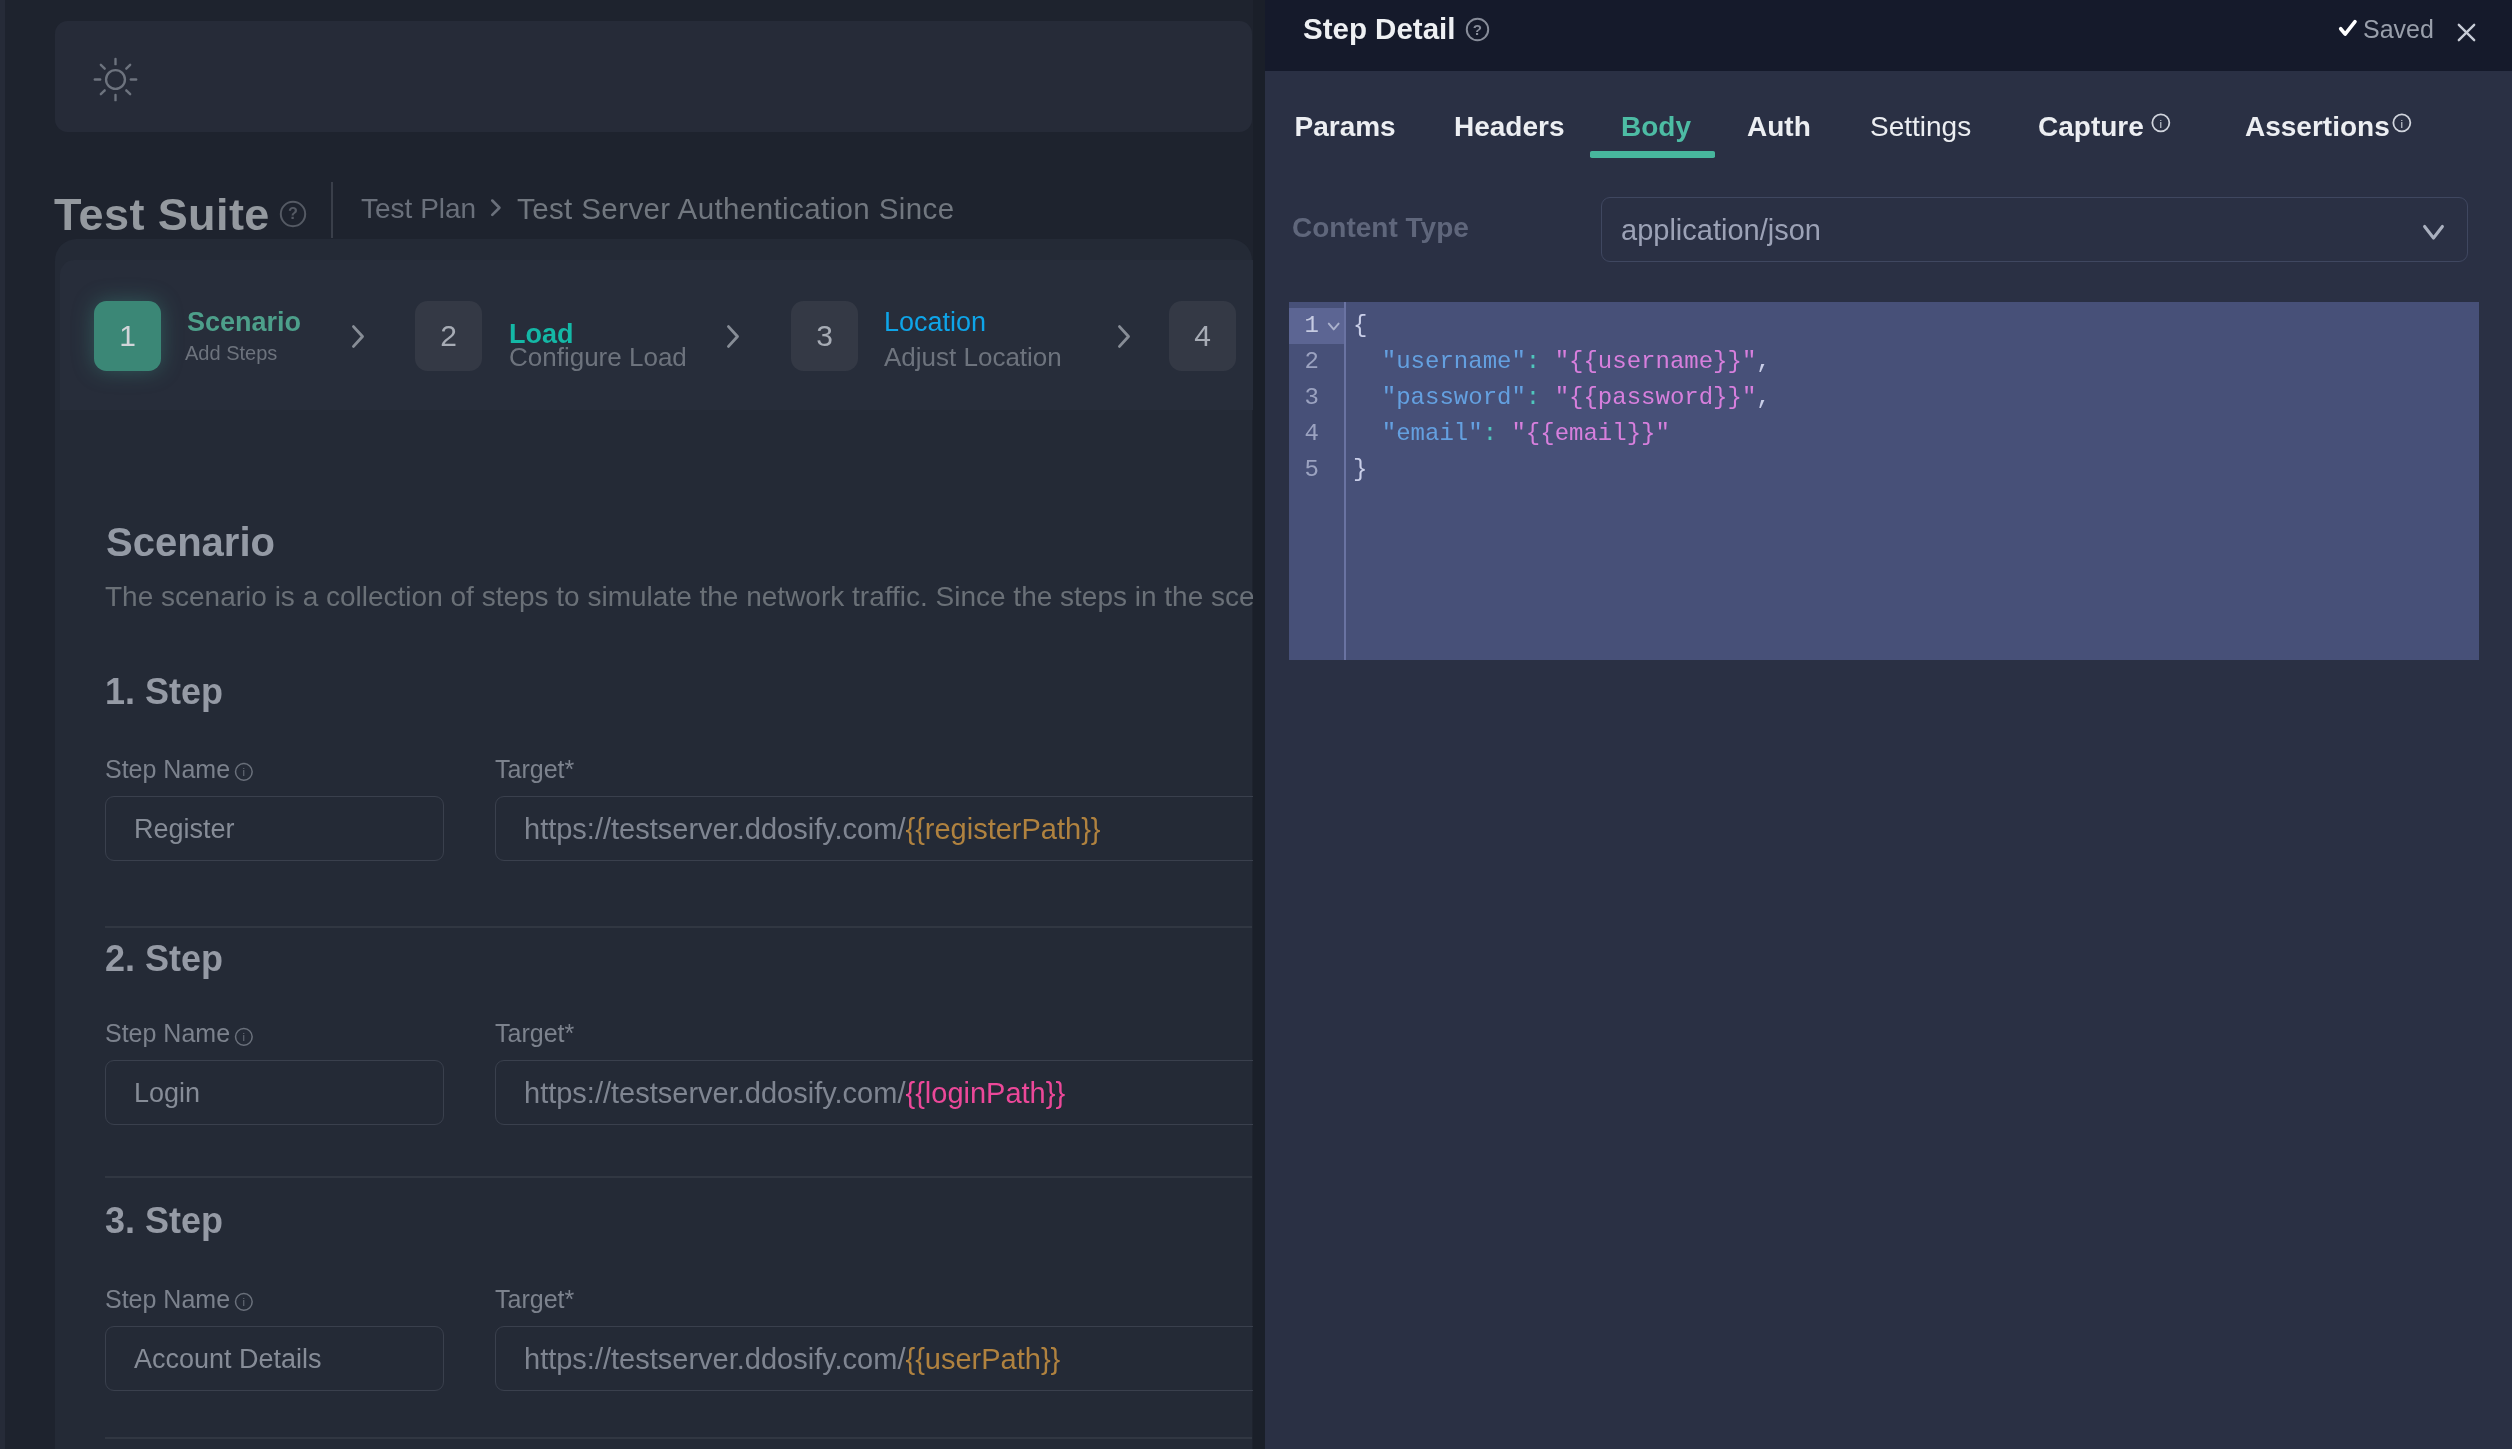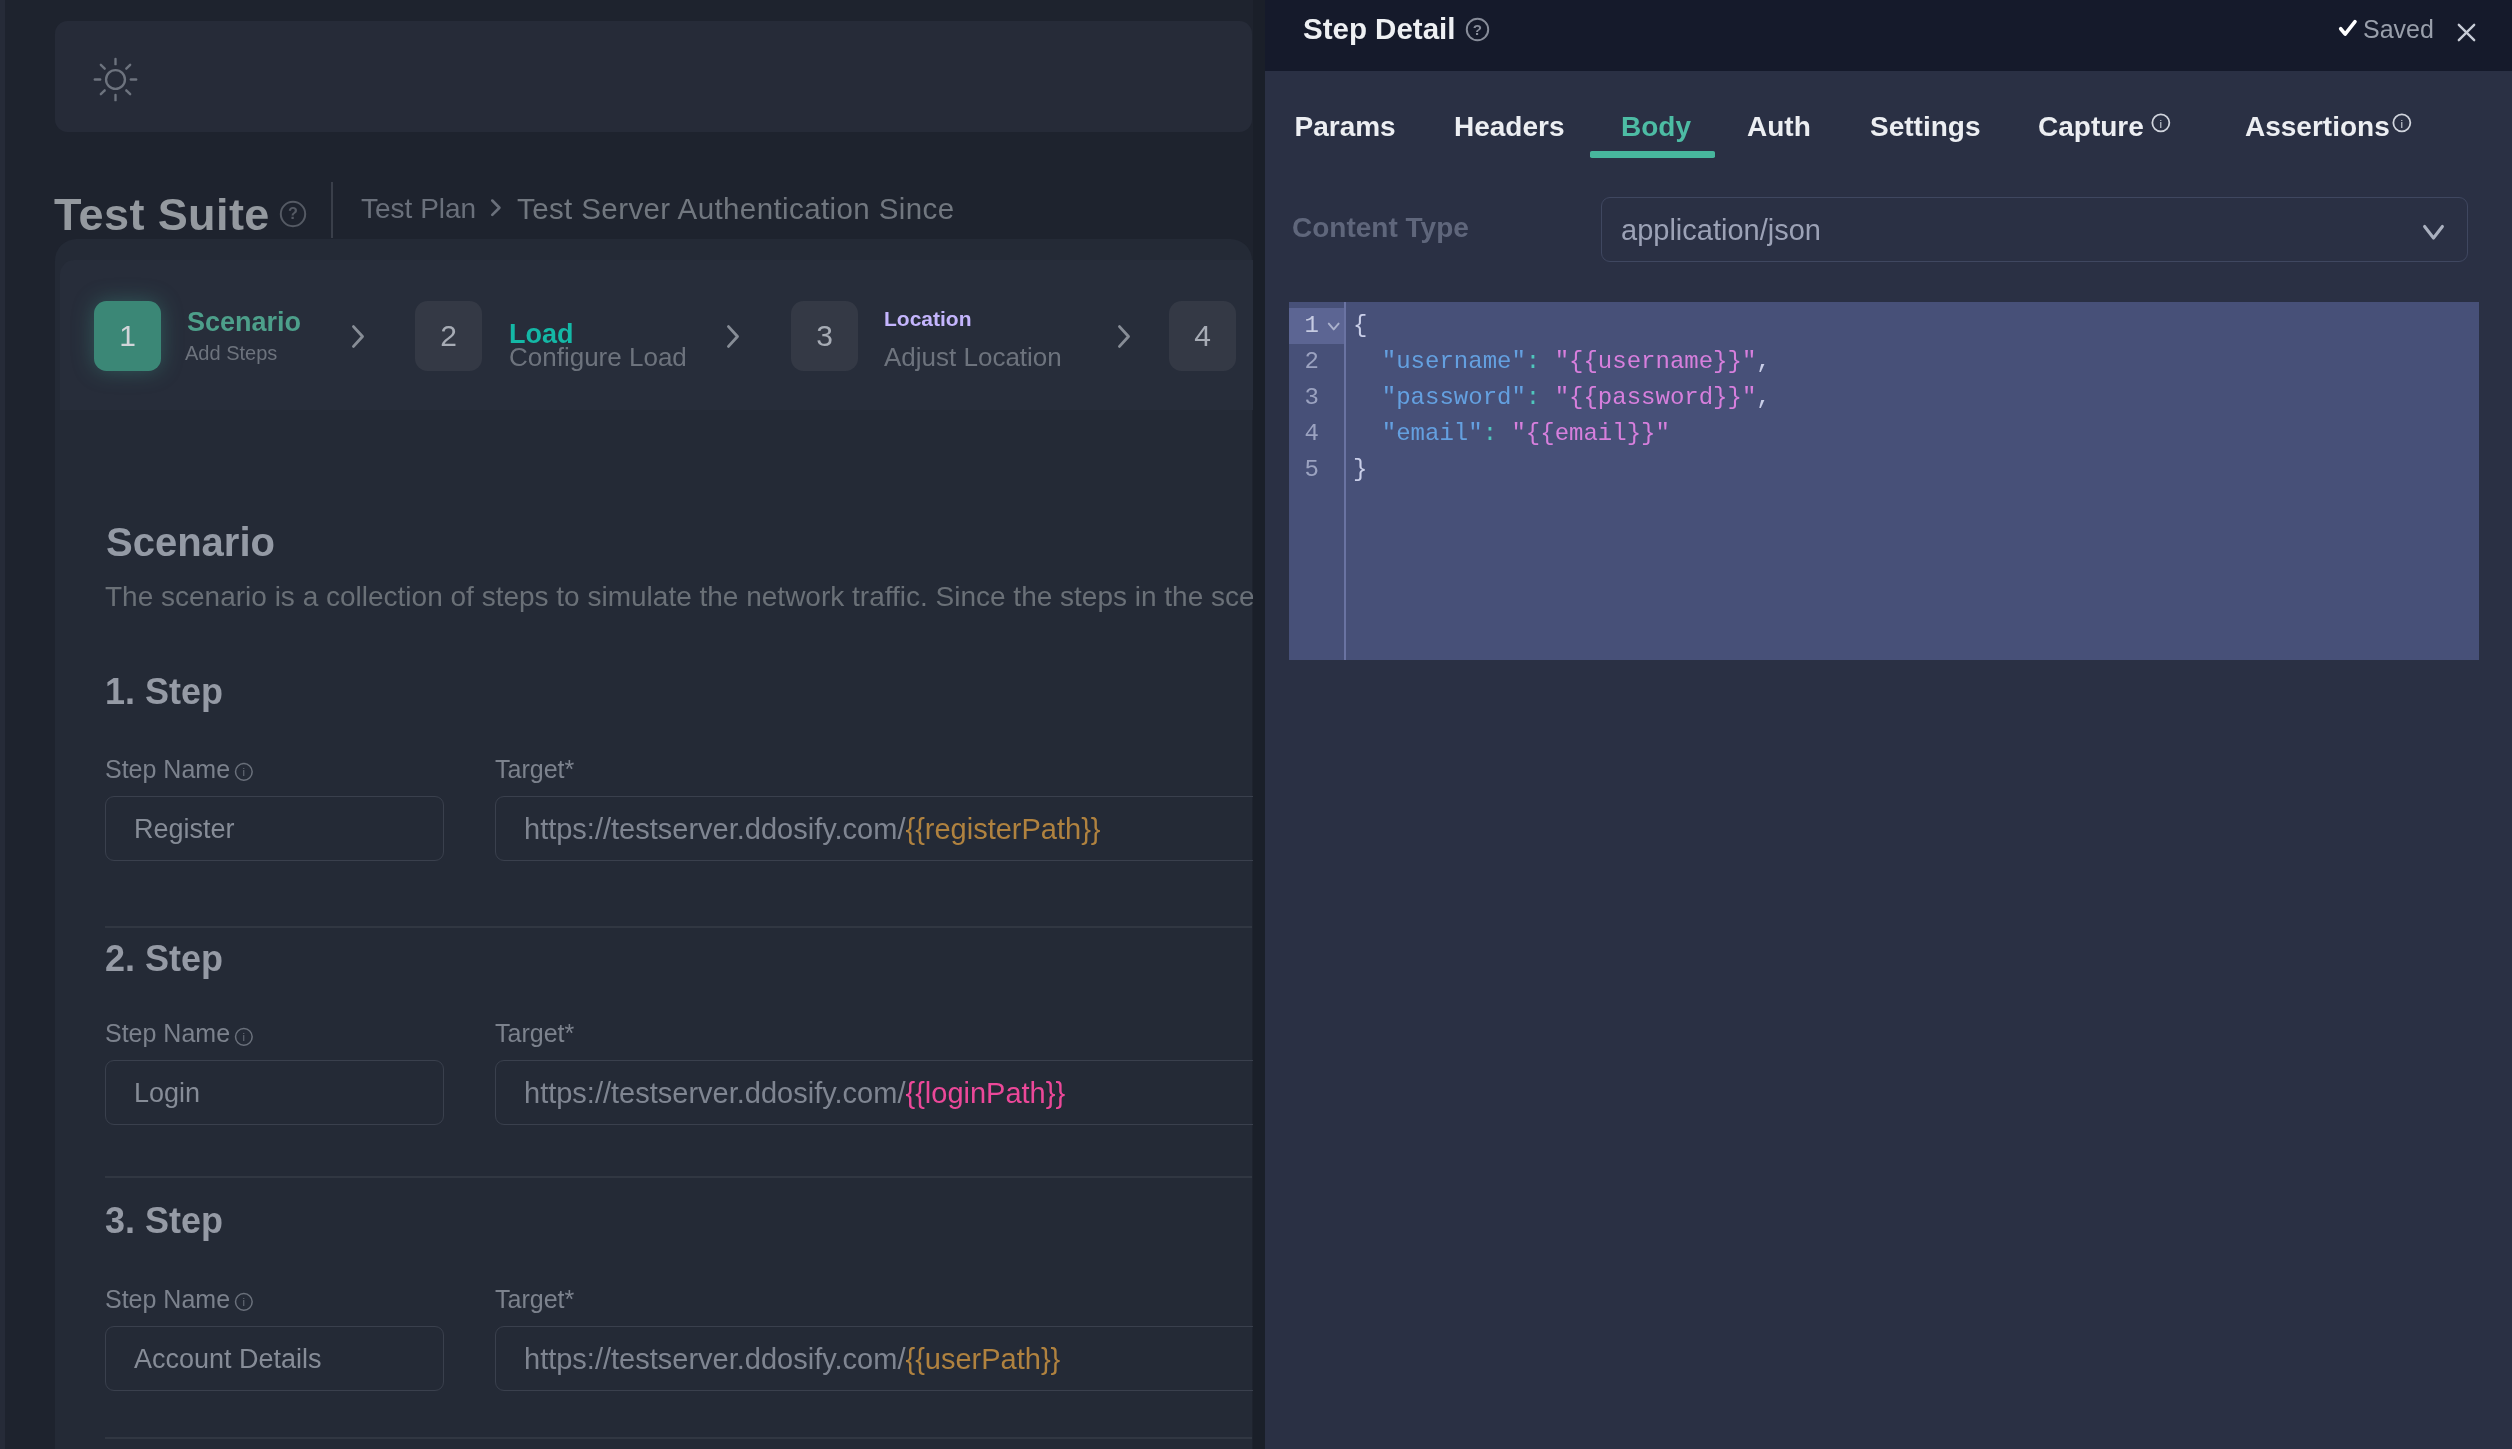--- a/index.html
+++ b/index.html
@@ -53,21 +53,21 @@
 <div class="abs" style="left:415px;top:301px;width:67px;height:70px;background:#343945;border-radius:12.5px"></div>
 <div class="abs" style="left:415px;top:301px;width:67px;height:70px;font-size:30px;color:#a7acb5;display:flex;align-items:center;justify-content:center">2</div>
 <div class="abs" style="left:509px;top:319px;font-size:27px;font-weight:700;color:#14b8a6">Load</div>
 <div class="abs" style="left:509px;top:342px;font-size:26px;color:#6d737d">Configure Load</div>
 <svg class="abs" style="left:724px;top:322px" width="18" height="29" viewBox="0 0 20 32" fill="none" stroke="#878d96" stroke-width="3.2" stroke-linecap="round" stroke-linejoin="round">
     <polyline points="5,5 15,16 5,27"></polyline>
   </svg>
 
 <div class="abs" style="left:791px;top:301px;width:67px;height:70px;background:#343945;border-radius:12.5px"></div>
 <div class="abs" style="left:791px;top:301px;width:67px;height:70px;font-size:30px;color:#a7acb5;display:flex;align-items:center;justify-content:center">3</div>
-<div class="abs" style="left:884px;top:307px;font-size:21px;font-weight:700;color:#c4b5fd">Location</div>
+<div class="abs" style="left:884px;top:307px;font-size:27px;font-weight:400;color:#0ea5e9">Location</div>
 <div class="abs" style="left:884px;top:342px;font-size:26px;color:#6d737d">Adjust Location</div>
 <svg class="abs" style="left:1115px;top:322px" width="18" height="29" viewBox="0 0 20 32" fill="none" stroke="#878d96" stroke-width="3.2" stroke-linecap="round" stroke-linejoin="round">
     <polyline points="5,5 15,16 5,27"></polyline>
   </svg>
 
 <div class="abs" style="left:1169px;top:301px;width:67px;height:70px;background:#343945;border-radius:12.5px"></div>
 <div class="abs" style="left:1169px;top:301px;width:67px;height:70px;font-size:30px;color:#a7acb5;display:flex;align-items:center;justify-content:center">4</div>
 <div class="abs" style="left:1261px;top:307px;font-size:27px;font-weight:700;color:#949aa4">S</div>
 
 <div class="abs" style="left:106px;top:520px;font-size:40px;font-weight:700;color:#949aa5">Scenario</div>
@@ -129,21 +129,21 @@
   <svg class="abs" style="left:1192px;top:23px" width="19" height="19" viewBox="0 0 21 21" stroke="#c7ccd6" stroke-width="2.6" stroke-linecap="round">
       <line x1="2" y1="2" x2="19" y2="19"></line>
       <line x1="19" y1="2" x2="2" y2="19"></line>
     </svg>
 
   <div class="abs" style="left:29.5px;top:111px;font-size:28px;font-weight:700;color:#eceef2">Params</div>
   <div class="abs" style="left:189px;top:111px;font-size:28px;font-weight:700;color:#eceef2">Headers</div>
   <div class="abs" style="left:356px;top:111px;font-size:28px;font-weight:700;color:#4dbca4">Body</div>
   <div class="abs" style="left:325px;top:151px;width:125px;height:7.1px;background:#47b69d;border-radius:1.8px"></div>
   <div class="abs" style="left:482px;top:111px;font-size:28px;font-weight:700;color:#eceef2">Auth</div>
-  <div class="abs" style="left:605px;top:111px;font-size:28px;font-weight:700;color:#eceef2">Settings</div>
+  <div class="abs" style="left:605px;top:111px;font-size:28px;font-weight:400;color:#eceef2">Settings</div>
   <div class="abs" style="left:773px;top:111px;font-size:28px;font-weight:700;color:#eceef2">Capture</div>
   <svg class="abs" style="left:886px;top:113px" width="19.7" height="19.7" viewBox="0 0 22 22" fill="none">
       <circle cx="11" cy="11" r="9.5" stroke="#d0d4dd" stroke-width="2"></circle>
       <text x="11" y="16.5" text-anchor="middle" font-size="13" fill="#d0d4dd" font-family="Liberation Sans">i</text>
     </svg>
   <div class="abs" style="left:980px;top:111px;font-size:28px;font-weight:700;color:#eceef2">Assertions</div>
   <svg class="abs" style="left:1127px;top:113px" width="19.7" height="19.7" viewBox="0 0 22 22" fill="none">
       <circle cx="11" cy="11" r="9.5" stroke="#d0d4dd" stroke-width="2"></circle>
       <text x="11" y="16.5" text-anchor="middle" font-size="13" fill="#d0d4dd" font-family="Liberation Sans">i</text>
     </svg>

